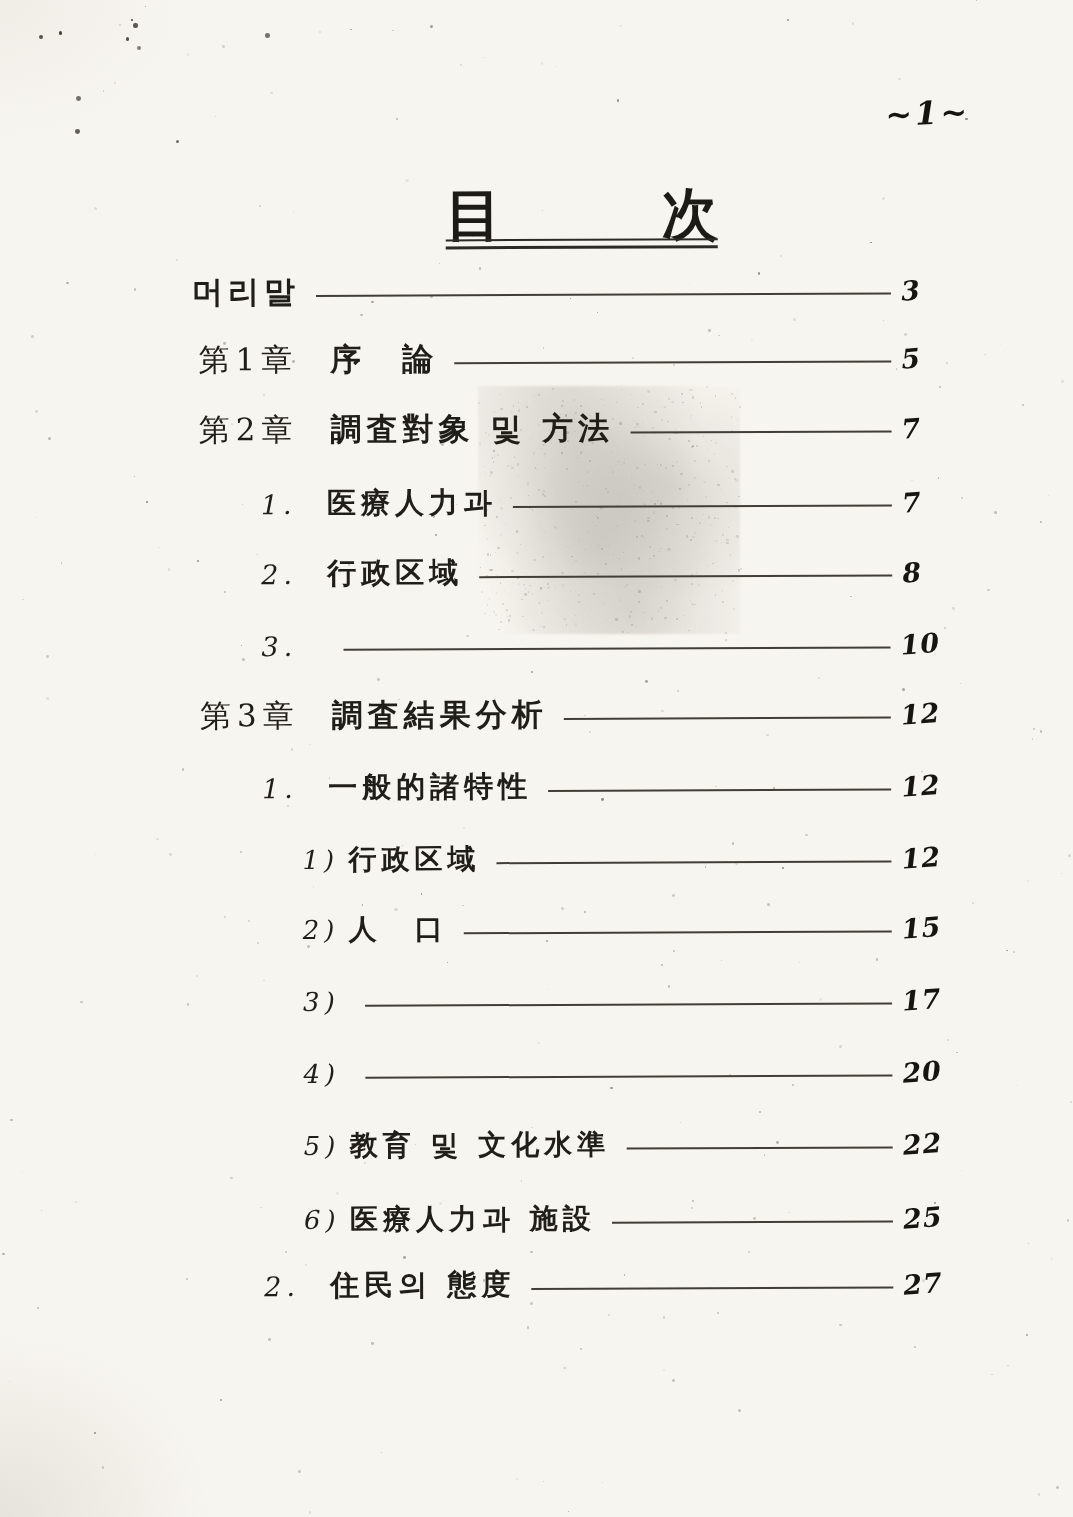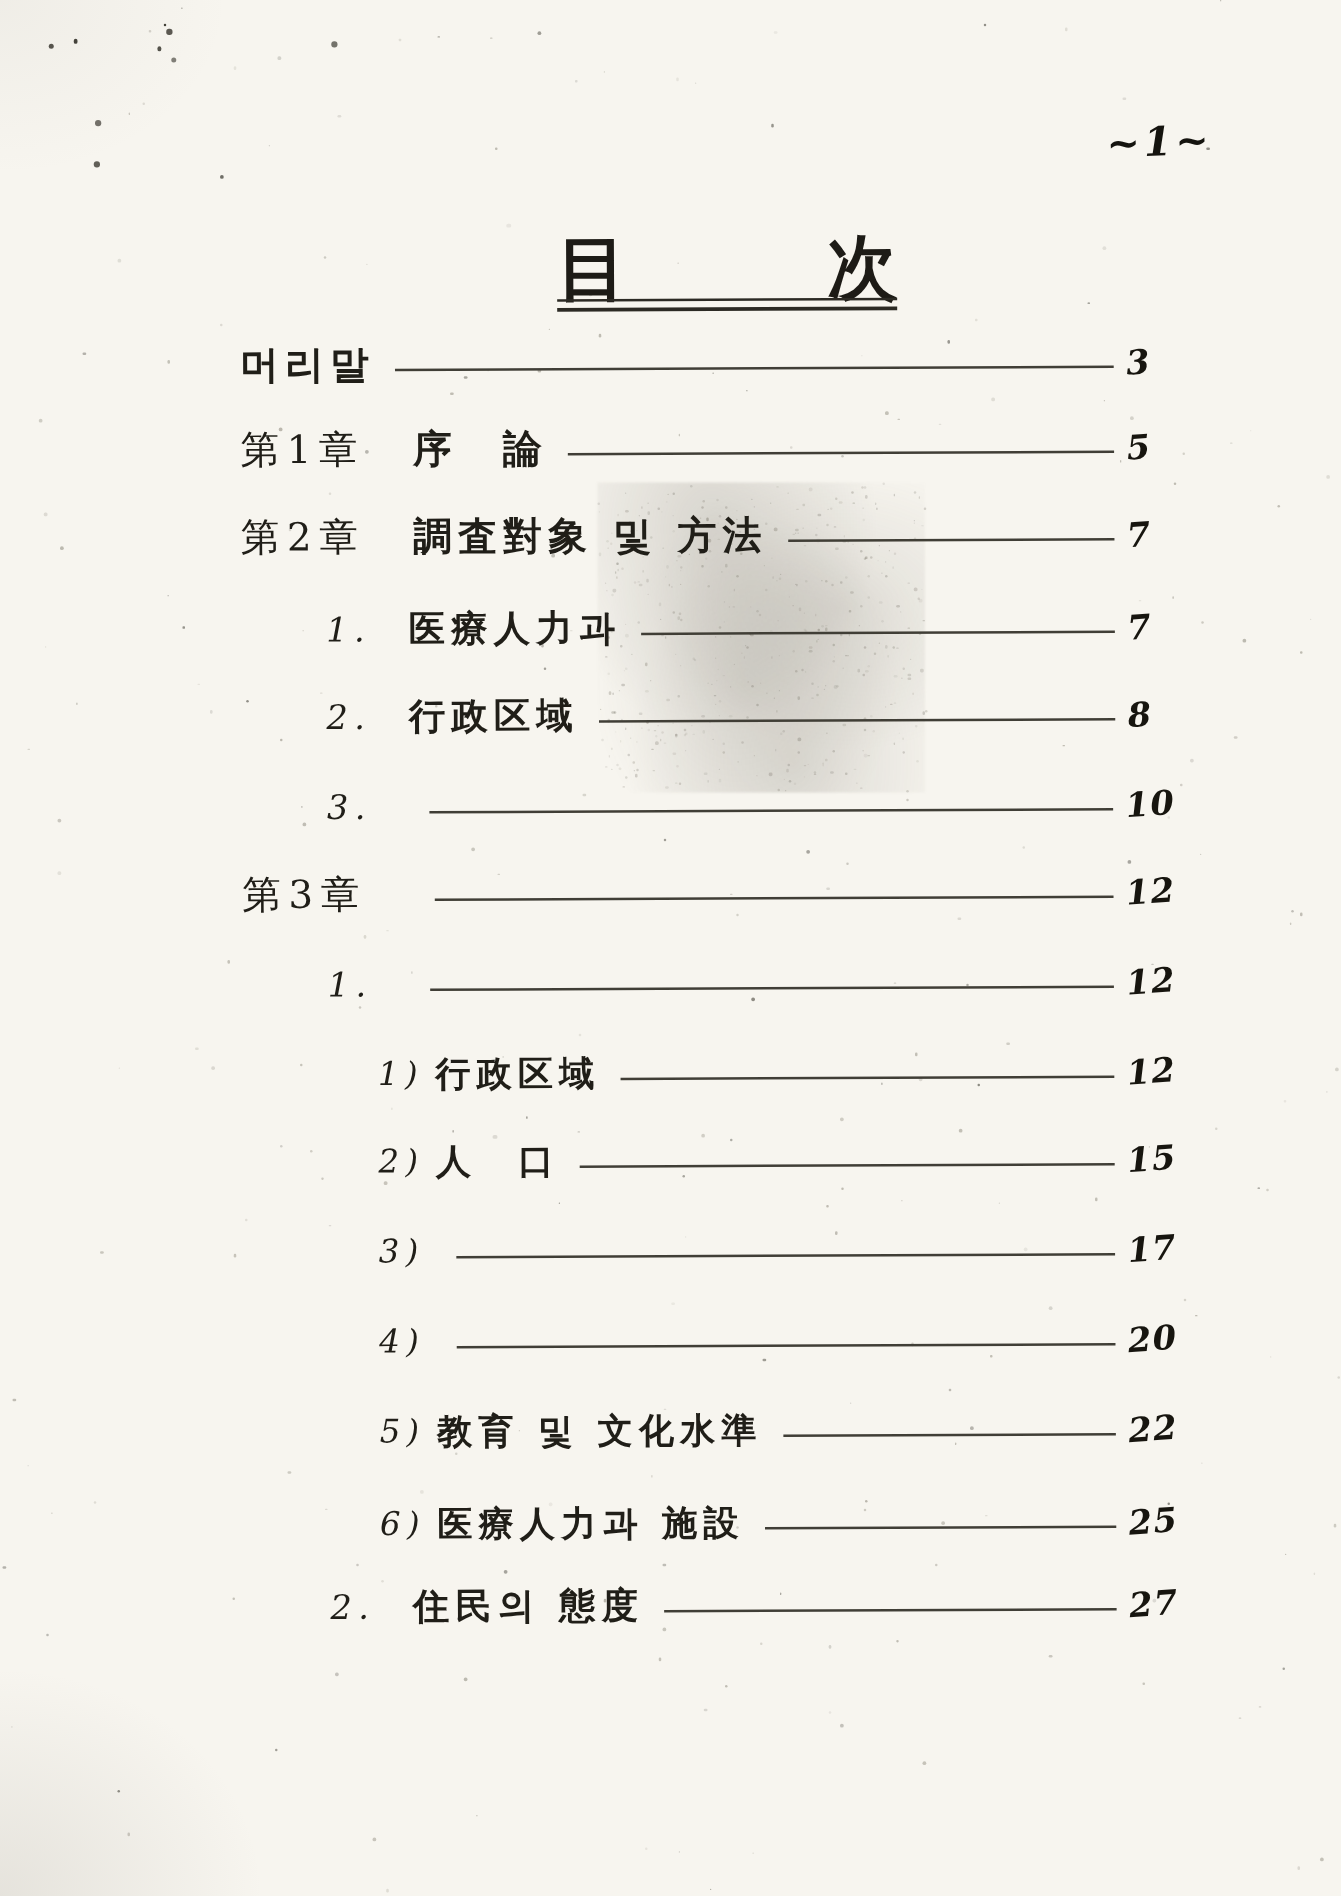--- a/index.html
+++ b/index.html
@@ -54,21 +54,21 @@
   .toc-row.chapter{ padding-left:194px; font-size:31px; }
   .toc-row.l1{ padding-left:262px; font-size:29px; }
   .toc-row.l2{ padding-left:302px; font-size:28px; }
 
   .toc-num{
     font-style:italic;
     letter-spacing:5px;
     white-space:pre;
     flex:0 0 auto;
   }
-  .chapter .toc-num{ font-style:normal; min-width:112px; margin-right:26px; letter-spacing:6px;}
+  .chapter .toc-num{ font-style:normal; min-width:112px; margin-right:26px; letter-spacing:6px;text-align:center;}
   .chapter .toc-num:empty{ min-width:0; margin-right:0;}
   .l1 .toc-num{ min-width:66px; font-size:27px;}
   .l2 .toc-num{ min-width:46px; font-size:26px;}
 
   .toc-label{
     letter-spacing:5px;
     white-space:pre;
     flex:0 0 auto;
     font-weight:600;
   }
@@ -840,25 +840,27 @@
     <span class="leader"></span>
     <span class="toc-page">8</span>
   </div>
         <div class="toc-row l1" style="top: 622px;">
     <span class="toc-num">3.</span>
     <span class="leader"></span>
     <span class="toc-page">10</span>
   </div>
         <div class="toc-row chapter" style="top: 692px;">
     <span class="toc-num">第3章</span>
+    <span class="toc-label">調査結果分析</span>
     <span class="leader"></span>
     <span class="toc-page">12</span>
   </div>
         <div class="toc-row l1" style="top: 764px;">
     <span class="toc-num">1.</span>
+    <span class="toc-label">一般的諸特性</span>
     <span class="leader"></span>
     <span class="toc-page">12</span>
   </div>
         <div class="toc-row l2" style="top: 836px;">
     <span class="toc-num">1)</span>
     <span class="toc-label">行政区域</span>
     <span class="leader"></span>
     <span class="toc-page">12</span>
   </div>
         <div class="toc-row l2" style="top: 906px;">

